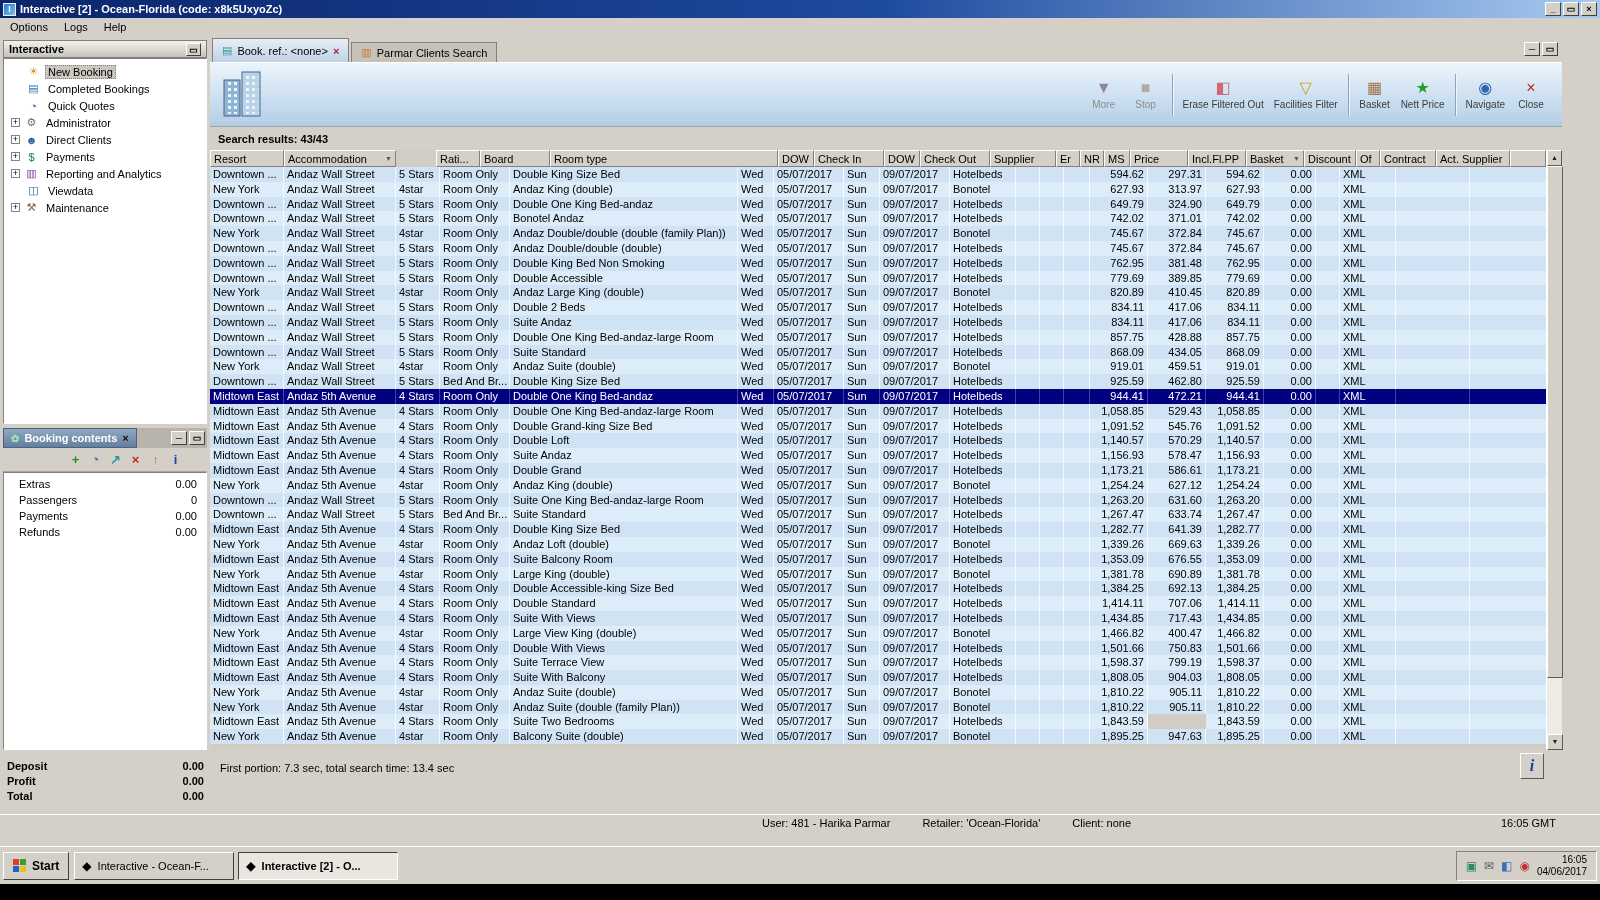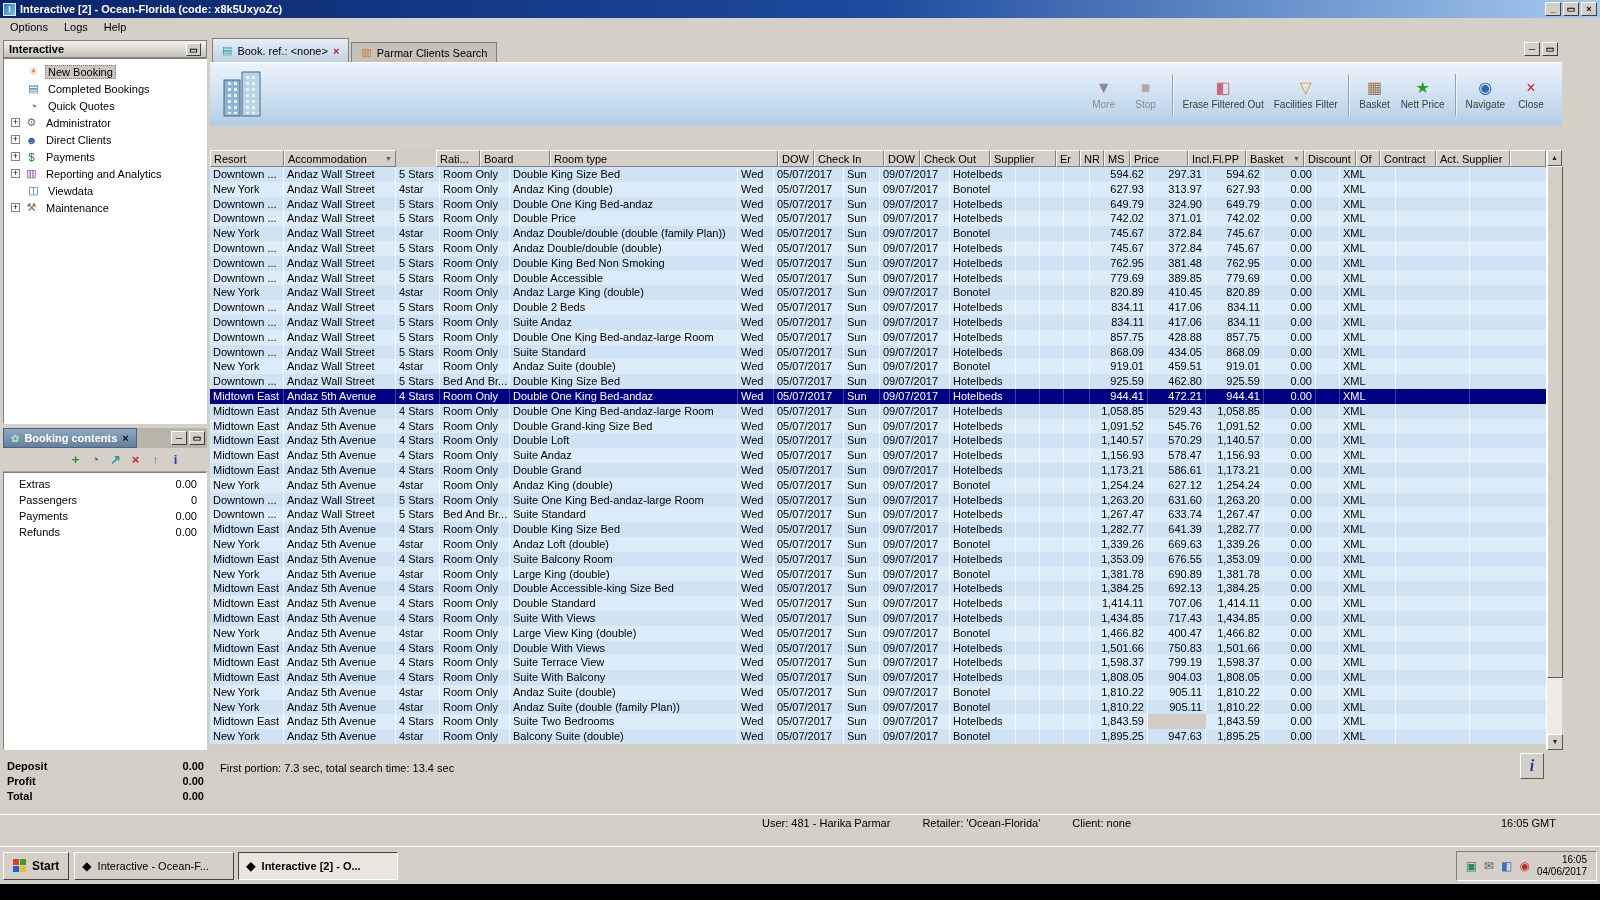--- a/index.html
+++ b/index.html
@@ -336,20 +336,23 @@
           <span class="ic" style="color: rgb(48, 104, 176);">◉</span>
           <span>Navigate</span>
         </span>
         <span class="hdr-btn">
           <span class="ic" style="color: rgb(200, 32, 32);">×</span>
           <span>Close</span>
         </span>
       </span>
   </div>
 
+  <div class="results-bar">
+    <span>Search results: 43/43</span>
+  </div>
 
   <div class="grid">
     <div class="grid-header" id="grid-header">
         <span class="gh-cell" style="width: 74px;">
           <span>Resort</span>
           <span class="sp"></span>
         </span>
         <span class="gh-cell" style="width: 112px;">
           <span>Accommodation</span>
           <span class="sp"></span>
@@ -498,21 +501,21 @@
           <span class="g-cell" style="width: 24px;"></span>
           <span class="g-cell" style="width: 56px;">XML</span>
           <span class="g-cell" style="width: 74px;"></span>
           <span class="g-cell g-fill"></span>
         </div>
         <div class="grid-row rb">
           <span class="g-cell" style="width: 74px;">Downtown ...</span>
           <span class="g-cell" style="width: 112px;">Andaz Wall Street</span>
           <span class="g-cell" style="width: 44px;">5 Stars</span>
           <span class="g-cell" style="width: 70px;">Room Only</span>
-          <span class="g-cell" style="width: 228px;">Double Price</span>
+          <span class="g-cell" style="width: 228px;">Bonotel Andaz</span>
           <span class="g-cell" style="width: 36px;">Wed</span>
           <span class="g-cell" style="width: 70px;">05/07/2017</span>
           <span class="g-cell" style="width: 36px;">Sun</span>
           <span class="g-cell" style="width: 70px;">09/07/2017</span>
           <span class="g-cell" style="width: 66px;">Hotelbeds</span>
           <span class="g-cell" style="width: 24px;"></span>
           <span class="g-cell" style="width: 24px;"></span>
           <span class="g-cell" style="width: 26px;"></span>
           <span class="g-cell num" style="width: 58px;">742.02</span>
           <span class="g-cell num" style="width: 58px;">371.01</span>

